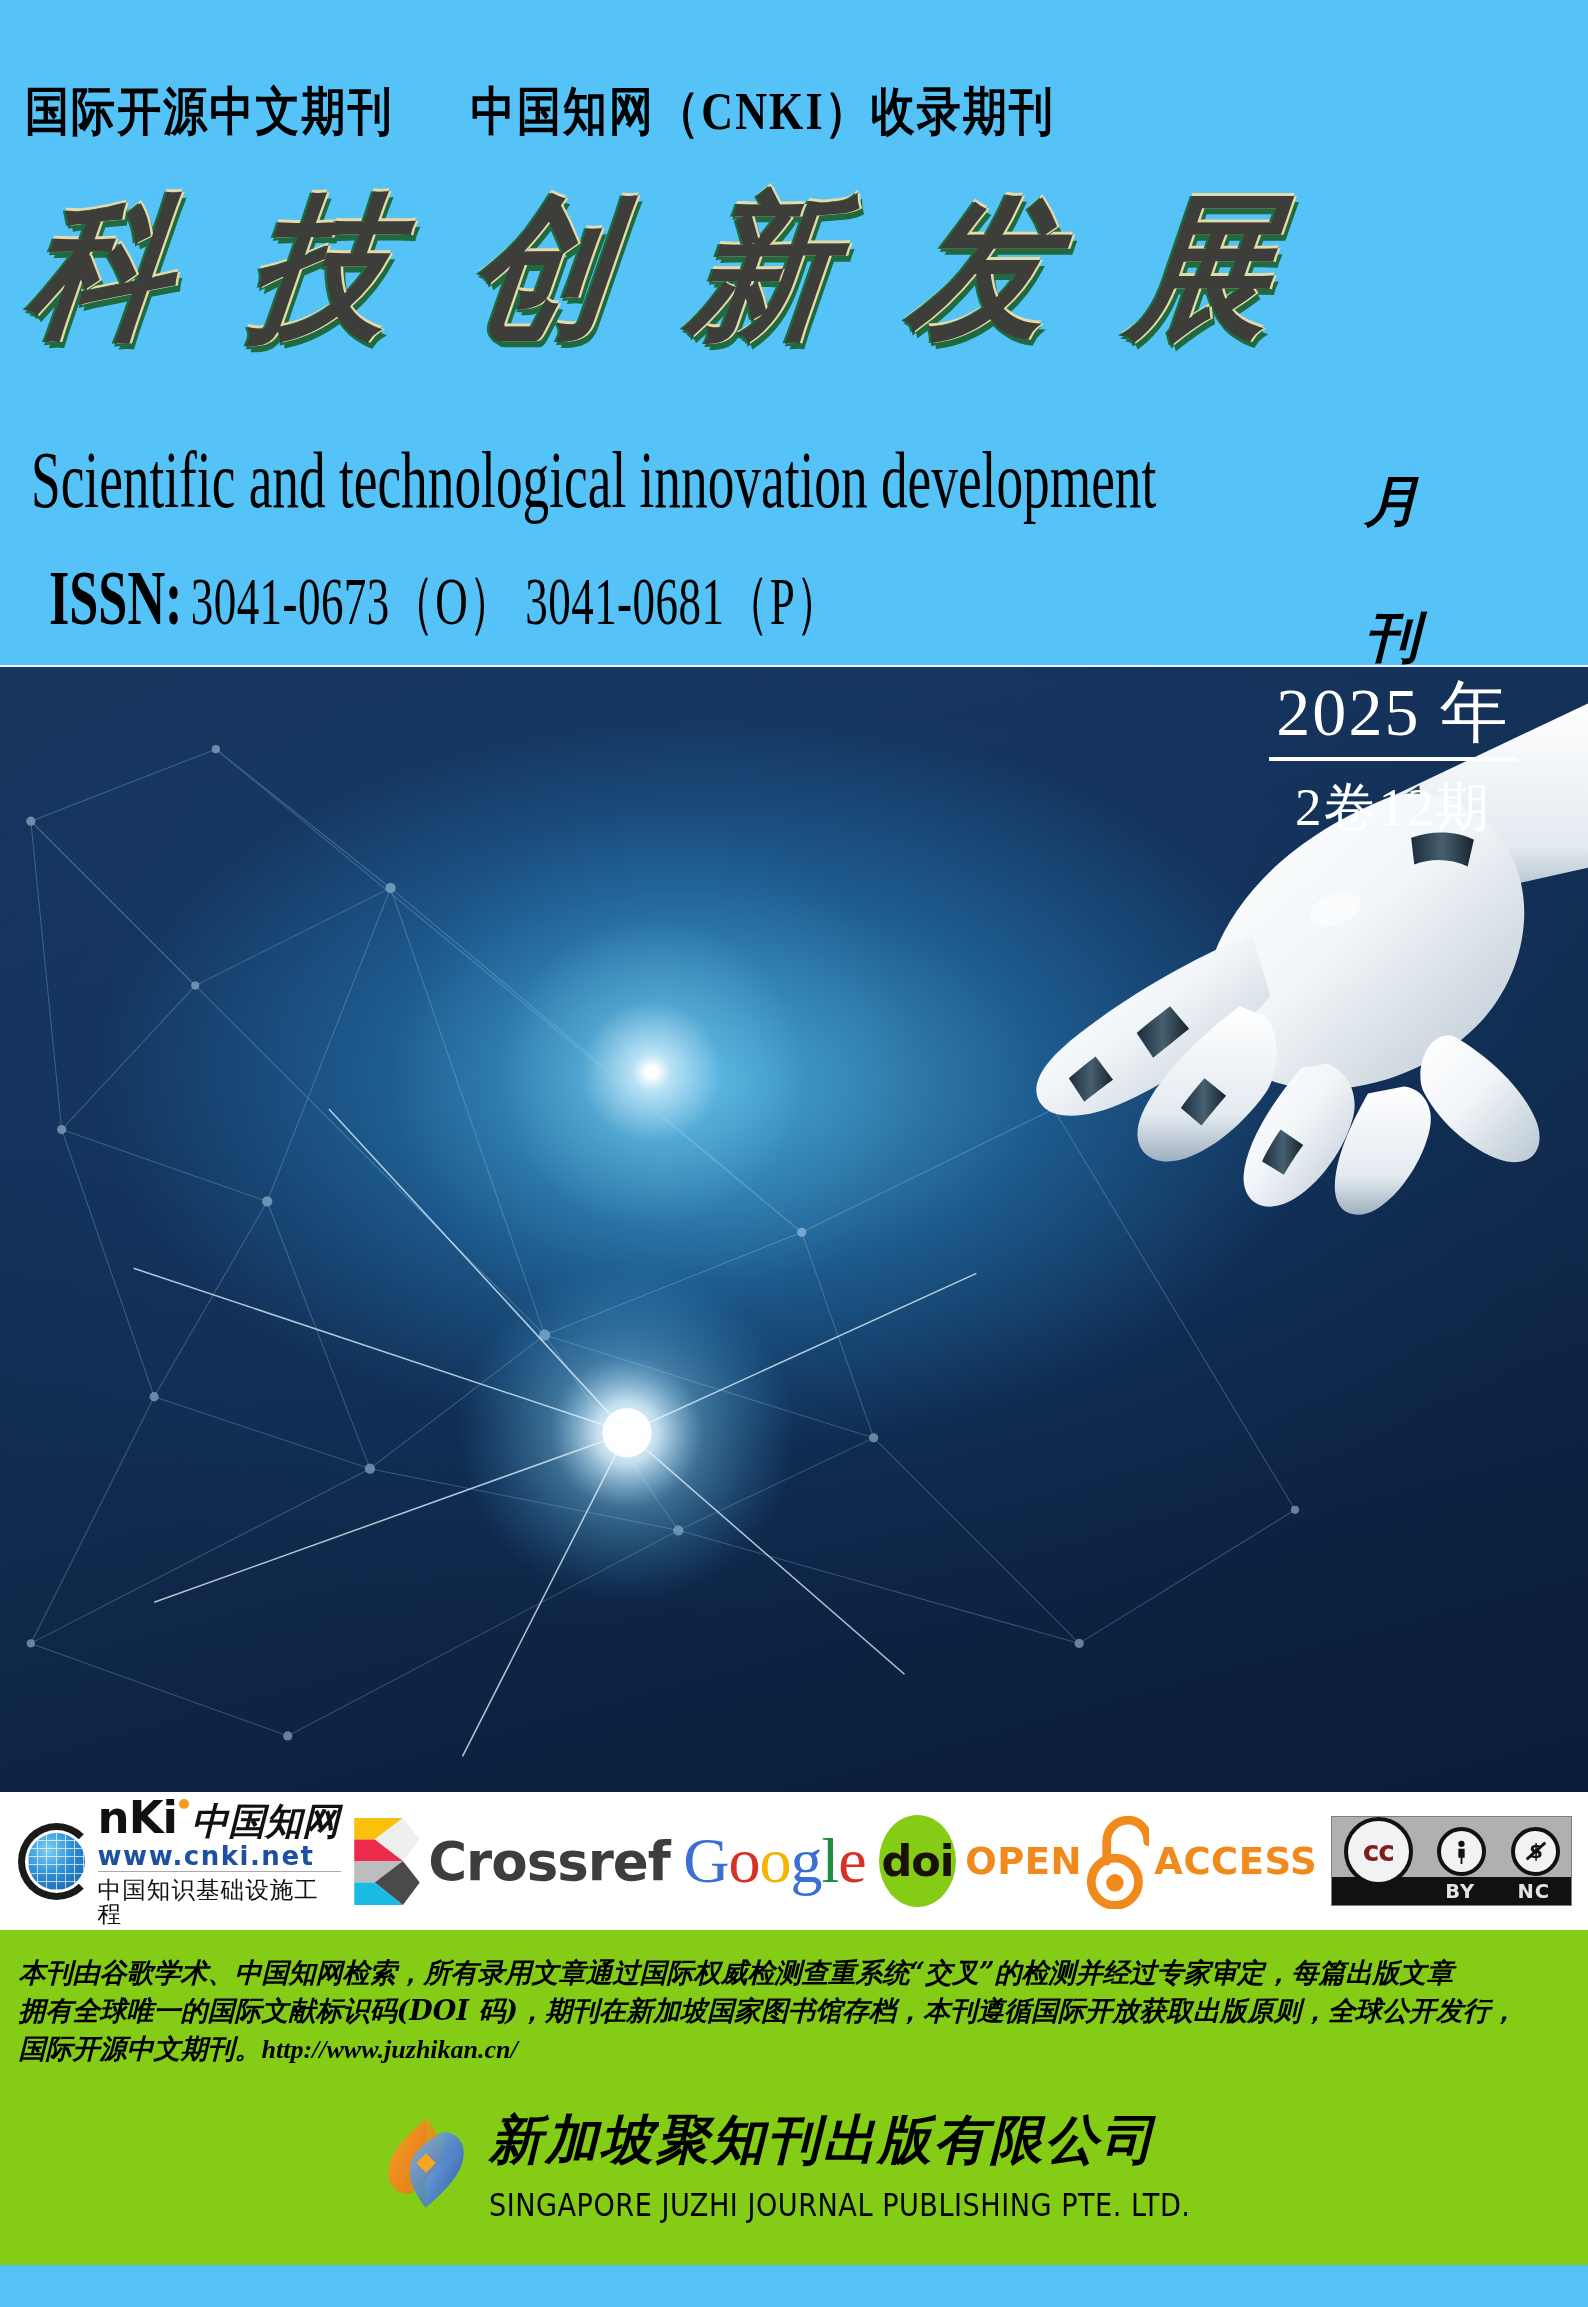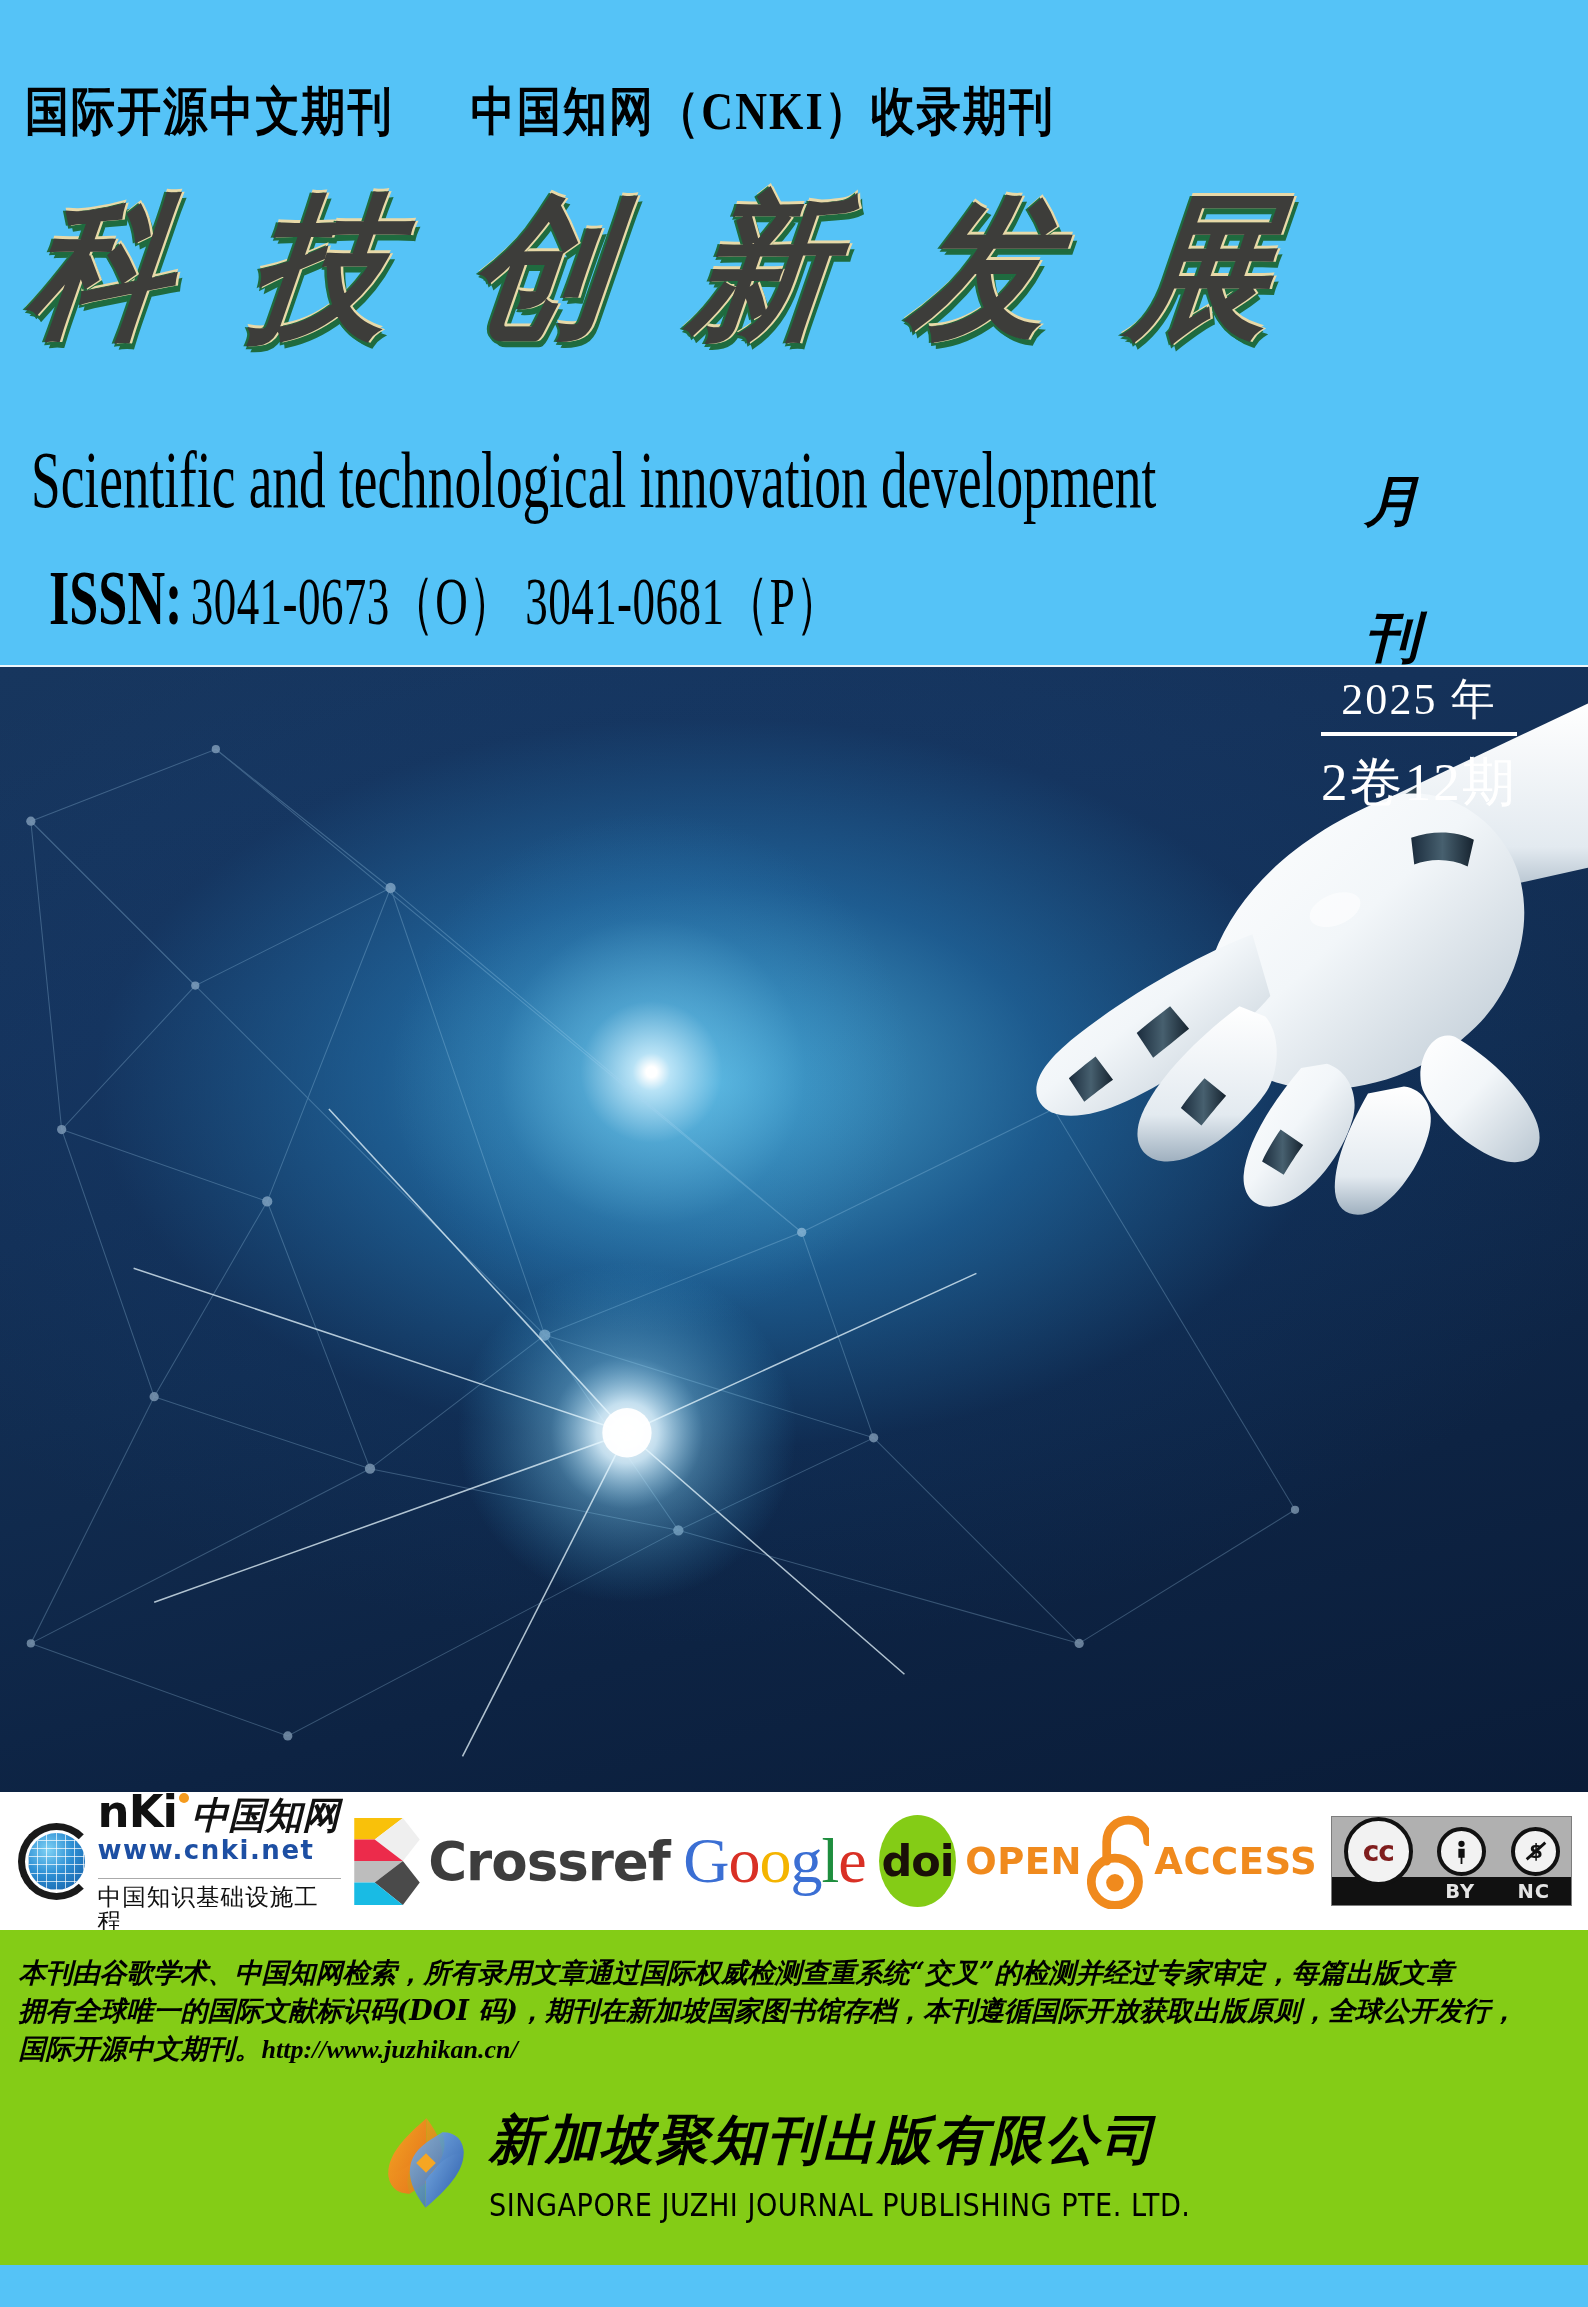--- a/index.html
+++ b/index.html
@@ -120,21 +120,21 @@
   .robot-hand { position: absolute; right: 0; top: 0; width: 802px; height: 771px; }
 
   .issue-block {
     position: absolute; right: 72px; top: 10.3px;
     text-align: center;
     color: #fff;
     font-family: "Liberation Serif", "DejaVu Serif", serif;
     z-index: 6;
   }
   .issue-year {
-    font-size: 44px; line-height: 1.05;
+    font-size: 68px; line-height: 1.05;
     letter-spacing: 2.1px;
     padding: 0 7.2px 8.2px 7.2px;
     border-bottom: 4.6px solid #fff;
     white-space: nowrap;
   }
   .issue-vol {
     margin-top: 11.3px;
     font-size: 53px; letter-spacing: 2.1px;
     white-space: nowrap;
   }
@@ -176,21 +176,21 @@
   }
   .cnki-dot { width: 10.3px; height: 10.3px; border-radius: 50%; background: #f59b1e; margin: 0 1px 31px 1px; }
   .cnki-cn {
     font-size: 37px; font-weight: 700; color: #111;
     font-family: "DejaVu Serif", serif; font-style: italic;
   }
   .cnki-url {
     font-family: "DejaVu Sans", sans-serif;
     font-size: 26px; font-weight: 700; color: #1d4fa3;
     letter-spacing: 1.5px; margin-top: 3.1px;
-    border-bottom: 1.5px solid #aaa; padding-bottom: 15px;
+    border-bottom: 1.5px solid #aaa; padding-bottom: 2px;
   }
   .cnki-sub {
     font-family: "DejaVu Serif", serif;
     font-size: 23.6px; font-weight: 400; color: #111;
     letter-spacing: 1px; margin-top: 7px;
   }
 
   .logo-crossref { display: flex; align-items: center; gap: 7.2px; }
   .cr-mark { width: 67px; height: 87px; flex: none; }
   .cr-word {

